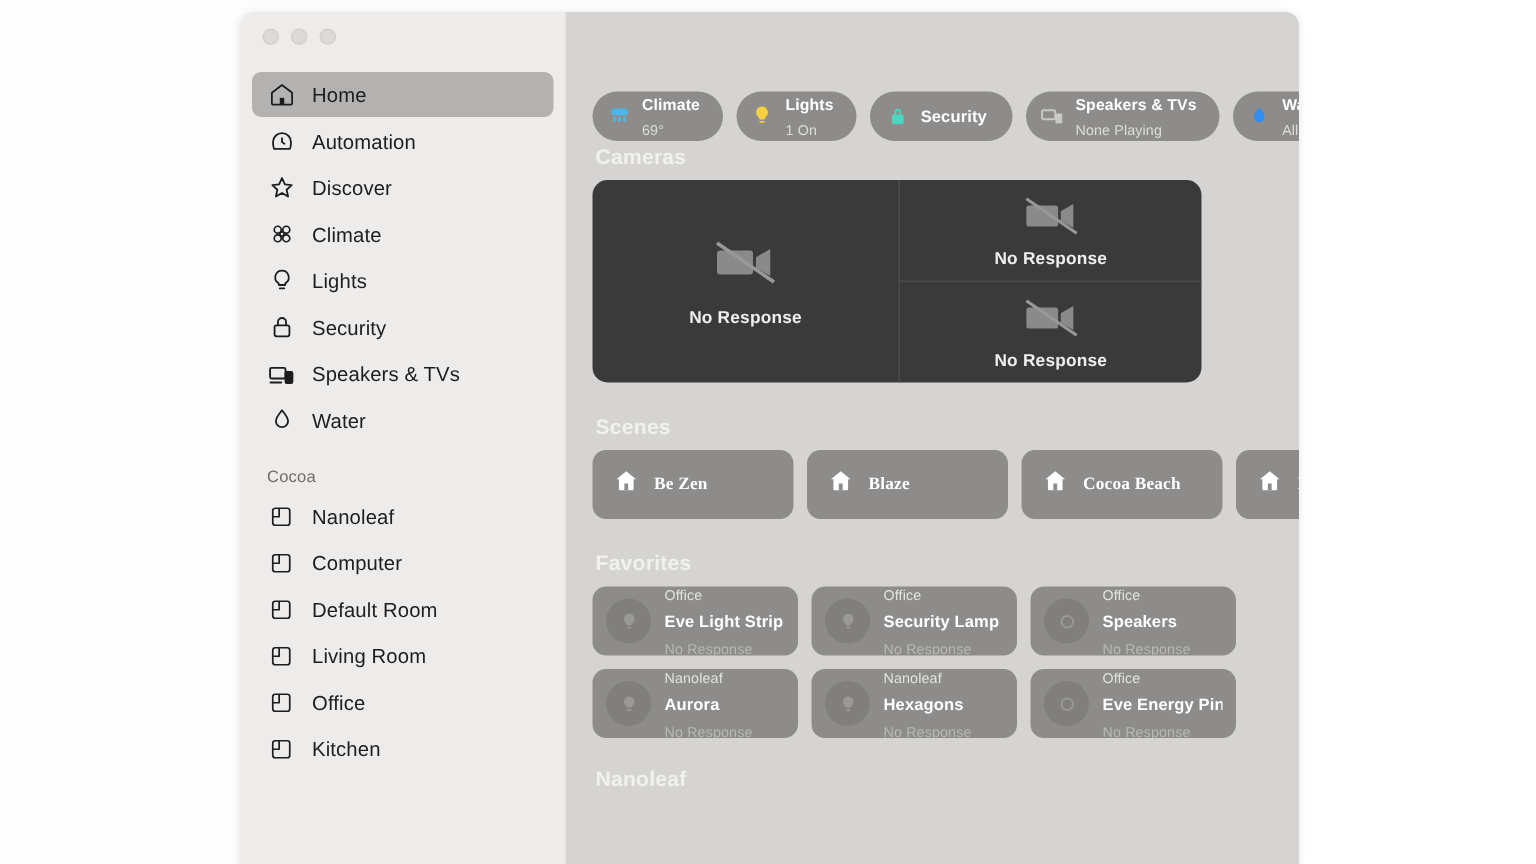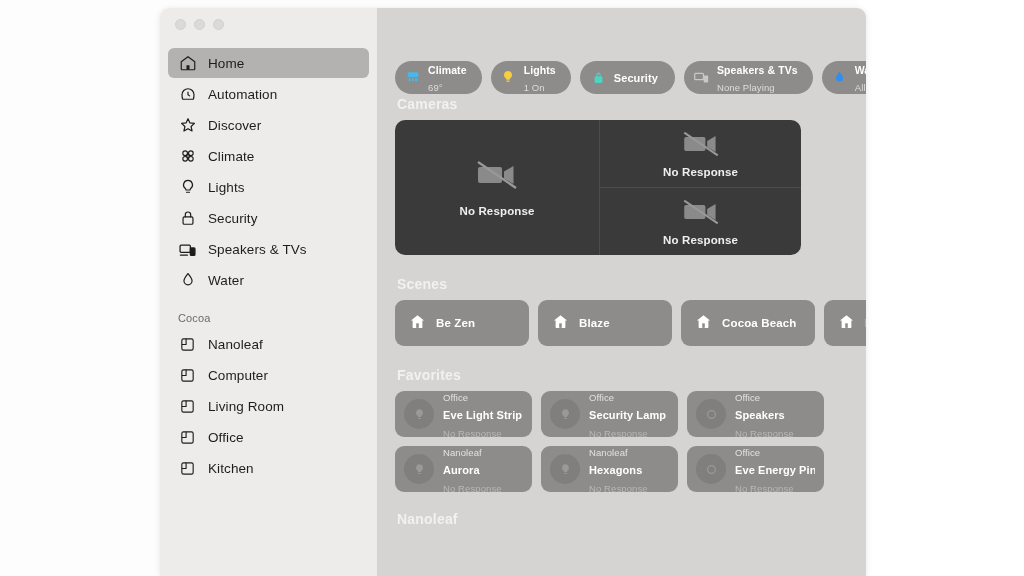--- a/index.html
+++ b/index.html
@@ -191,20 +191,21 @@
     gap: 10px;
     padding: 0 14px;
   }
   .scene-name {
     font-size: 11.5px;
     font-weight: bold;
     color: #ffffff;
     letter-spacing: 0.15px;
     white-space: nowrap;
     overflow: hidden;
+    font-family: Liberation Serif, serif;
   }
 
   
   #favs-wrap { margin-top: 21px; }
   .fav-grid {
     display: grid;
     grid-template-columns: repeat(3, 137px);
     gap: 9px 9px;
     width: 429px;
   }
@@ -363,20 +364,29 @@
           <span>Nanoleaf</span>
         </div>
         <div class="nav-item">
           <span class="nav-icon">
             <svg width="17" height="17" viewBox="0 0 24 24" fill="none" stroke="#1d1d1f" stroke-width="1.6" stroke-linejoin="round">
                 <rect x="4" y="4" width="16" height="16" rx="2.4"></rect>
                 <path d="M4 12h6V4"></path>
               </svg>
           </span>
           <span>Computer</span>
+        </div>
+        <div class="nav-item">
+          <span class="nav-icon">
+            <svg width="17" height="17" viewBox="0 0 24 24" fill="none" stroke="#1d1d1f" stroke-width="1.6" stroke-linejoin="round">
+                <rect x="4" y="4" width="16" height="16" rx="2.4"></rect>
+                <path d="M4 12h6V4"></path>
+              </svg>
+          </span>
+          <span>Default Room</span>
         </div>
         <div class="nav-item">
           <span class="nav-icon">
             <svg width="17" height="17" viewBox="0 0 24 24" fill="none" stroke="#1d1d1f" stroke-width="1.6" stroke-linejoin="round">
                 <rect x="4" y="4" width="16" height="16" rx="2.4"></rect>
                 <path d="M4 12h6V4"></path>
               </svg>
           </span>
           <span>Living Room</span>
         </div>

